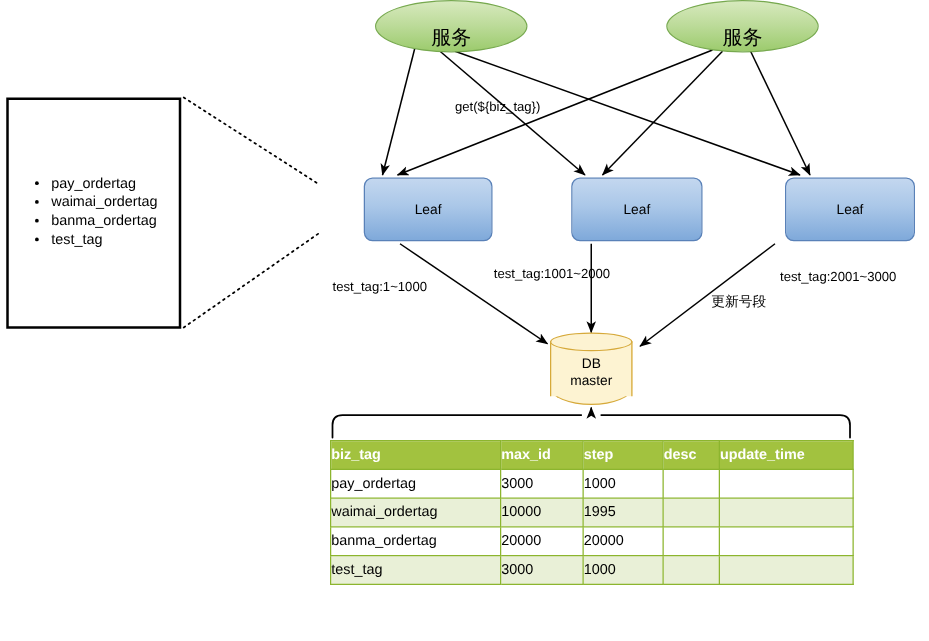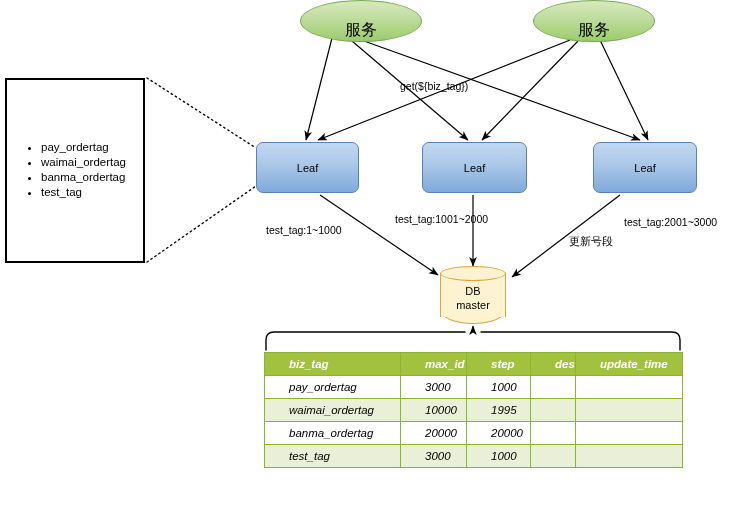--- a/index.html
+++ b/index.html
@@ -45,20 +45,21 @@
     position: absolute;
     display: flex;
     align-items: center;
     justify-content: center;
     border-radius: 7px;
     border: 1px solid #5981b8;
     background: linear-gradient(180deg, #c3d7ef 0%, #aac7e8 45%, #7fa9da 100%);
     color: #000000;
     font-size: 11px;
     box-sizing: border-box;
+    margin-left: 35px;
   }
 
   
   .db-node {
     position: absolute;
     left: 440px;
     top: 266px;
     width: 82px;
     height: 58px;
   }
@@ -148,29 +149,28 @@
     width: 418px;
   }
   table.data-tbl {
     border-collapse: collapse;
     width: 418px;
     table-layout: fixed;
   }
   table.data-tbl th,
   table.data-tbl td {
     border: 1px solid #8cb52e;
-    padding: 5px 24px;
+    padding: 5px 0;
     font-size: 11.5px;
     text-align: left;
     color: #000000;
     height: 21px;
     box-sizing: border-box;
     overflow: hidden;
     white-space: nowrap;
-    font-style: italic;
   }
   table.data-tbl th {
     background: #a2c23f;
     color: #ffffff;
     font-weight: bold;
   }
   table.data-tbl tr.row-odd td { background: #ffffff; }
   table.data-tbl tr.row-even td { background: #e9f0d7; }
 </style>
 </head>
@@ -235,21 +235,21 @@
   <div class="db-node">
     <div class="db-body"></div>
     <div class="db-side"></div>
     <div class="db-top"></div>
     <div class="db-label">
       <div>DB</div>
       <div>master</div>
     </div>
   </div>
 
-  <div class="edge-label" style="left:364px; top:80px;margin-left:36px;">get(${biz_tag})</div>
+  <div class="edge-label" style="left:364px; top:80px;">get(${biz_tag})</div>
 
   <div class="edge-label" style="left:266px; top:224px;">test_tag:1~1000</div>
 
   <div class="edge-label" style="left:395px; top:213px;">test_tag:1001~2000</div>
 
   <div class="edge-label" style="left:624px; top:216px;">test_tag:2001~3000</div>
 
   <div class="edge-label" style="left:521px; top:234px; font-size:11px;margin-left:48px;">更新号段</div>
 
   <div class="list-box">

